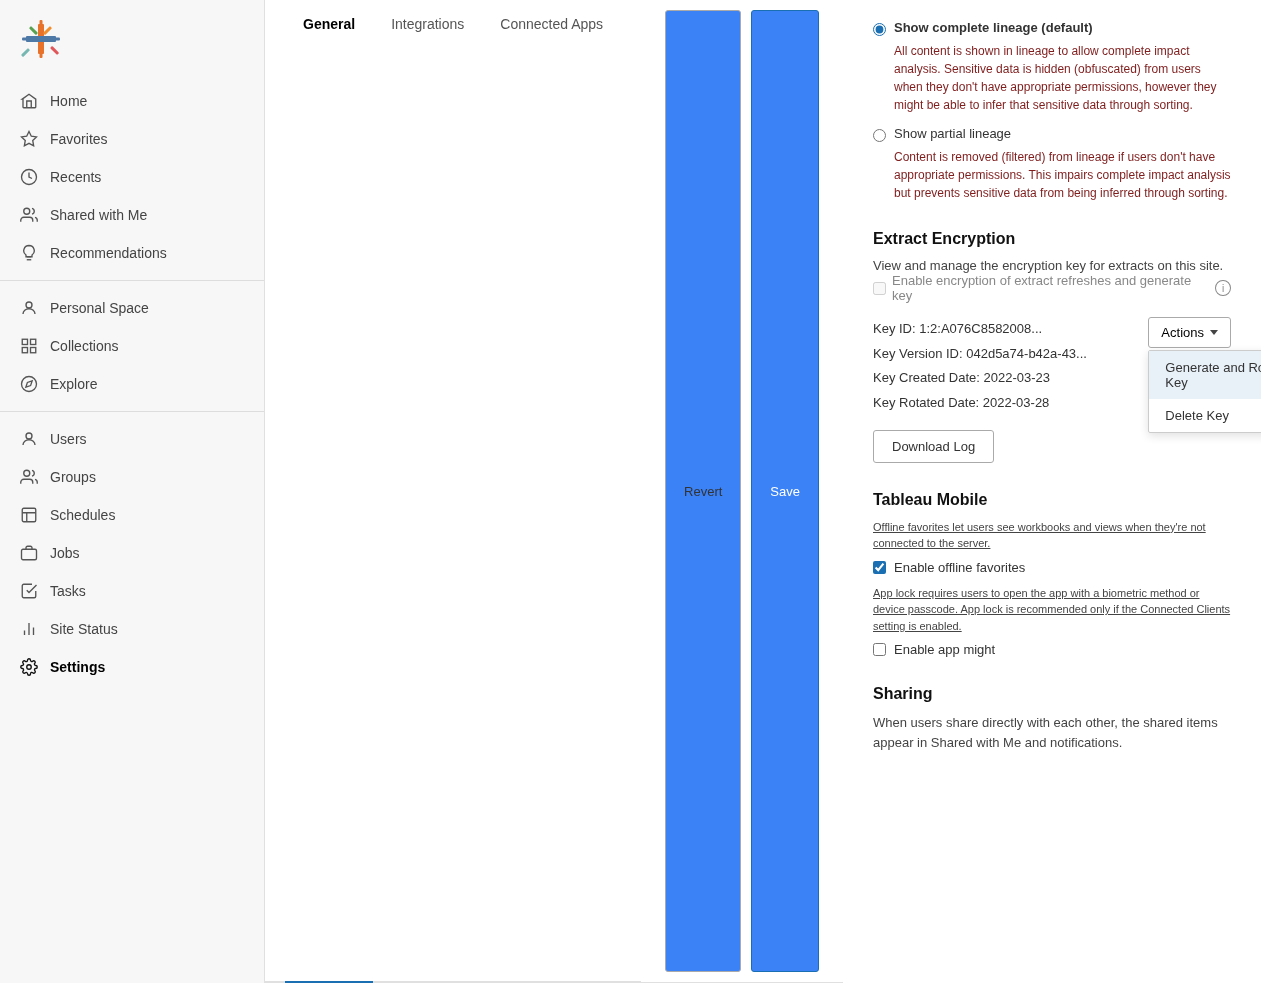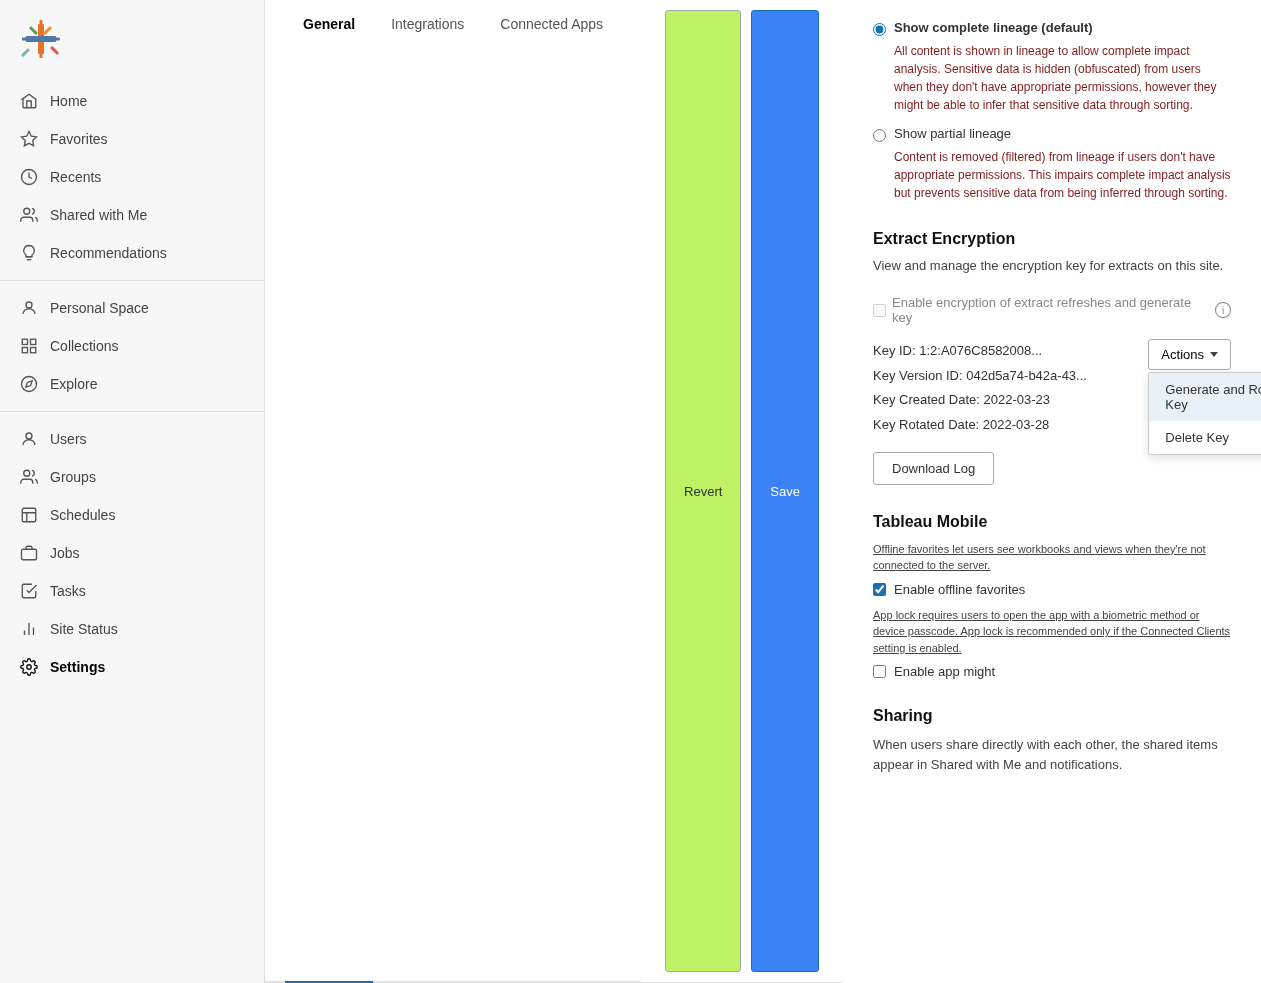--- a/index.html
+++ b/index.html
@@ -85,21 +85,21 @@
       background: #fff;
     }
     .btn {
       padding: 7px 18px;
       font-size: 13px;
       border-radius: 3px;
       cursor: pointer;
       font-family: inherit;
     }
     .btn-default {
-      background: #bef264;
+      background: #3b82f6;
       border: 1px solid #aaa;
       color: #333;
     }
     .btn-primary {
       background: #3b82f6;
       border: 1px solid #1a6fb3;
       color: #fff;
     }
 
     
@@ -113,21 +113,21 @@
     .section { margin-bottom: 28px; }
     .section-title {
       font-size: 16px;
       font-weight: 700;
       color: #111;
       margin-bottom: 10px;
     }
     .section-desc {
       font-size: 13px;
       color: #444;
-      margin-bottom: 22px;
+      margin-bottom: 0;
     }
 
     
     .radio-group { display: flex; flex-direction: column; gap: 12px; }
     .radio-item { display: flex; align-items: flex-start; gap: 8px; }
     .radio-item input[type="radio"] { margin-top: 3px; flex-shrink: 0; accent-color: #1a6fb3; }
     .radio-label { font-size: 13px; color: #333; }
     .radio-label strong { font-weight: 600; }
     .radio-desc { font-size: 12px; color: #7f1d1d; margin-top: 7px; line-height: 1.5; }
 

